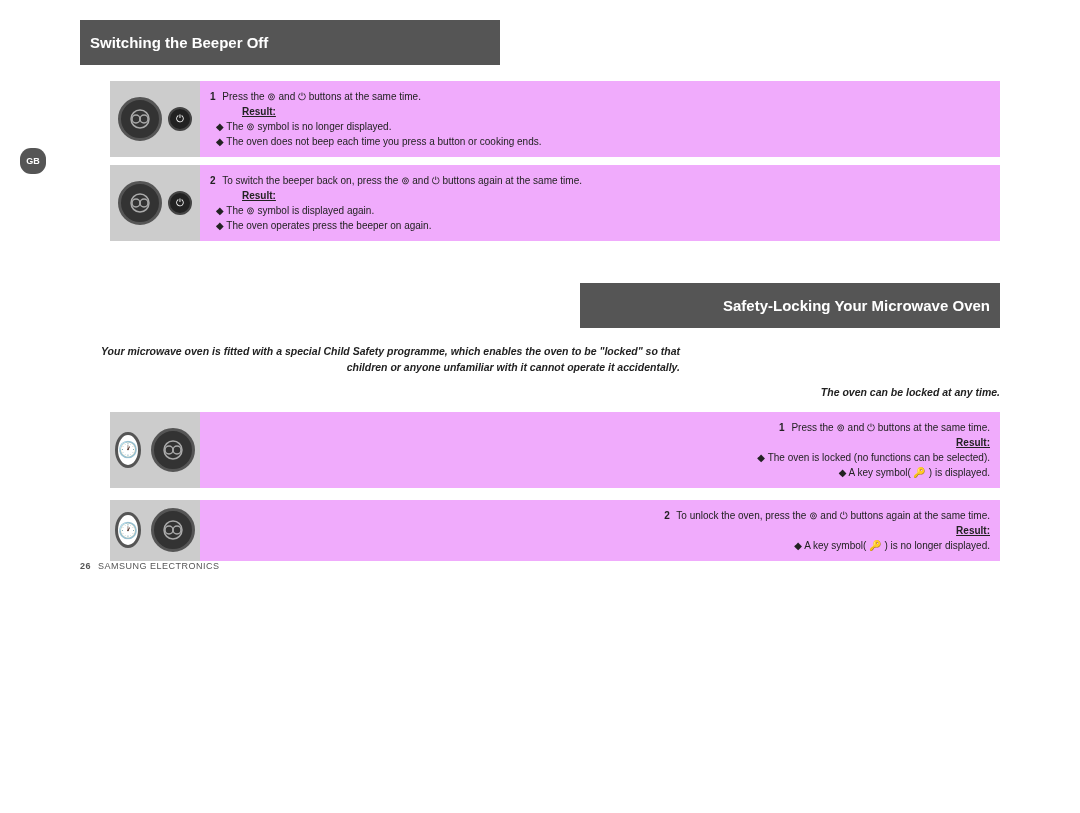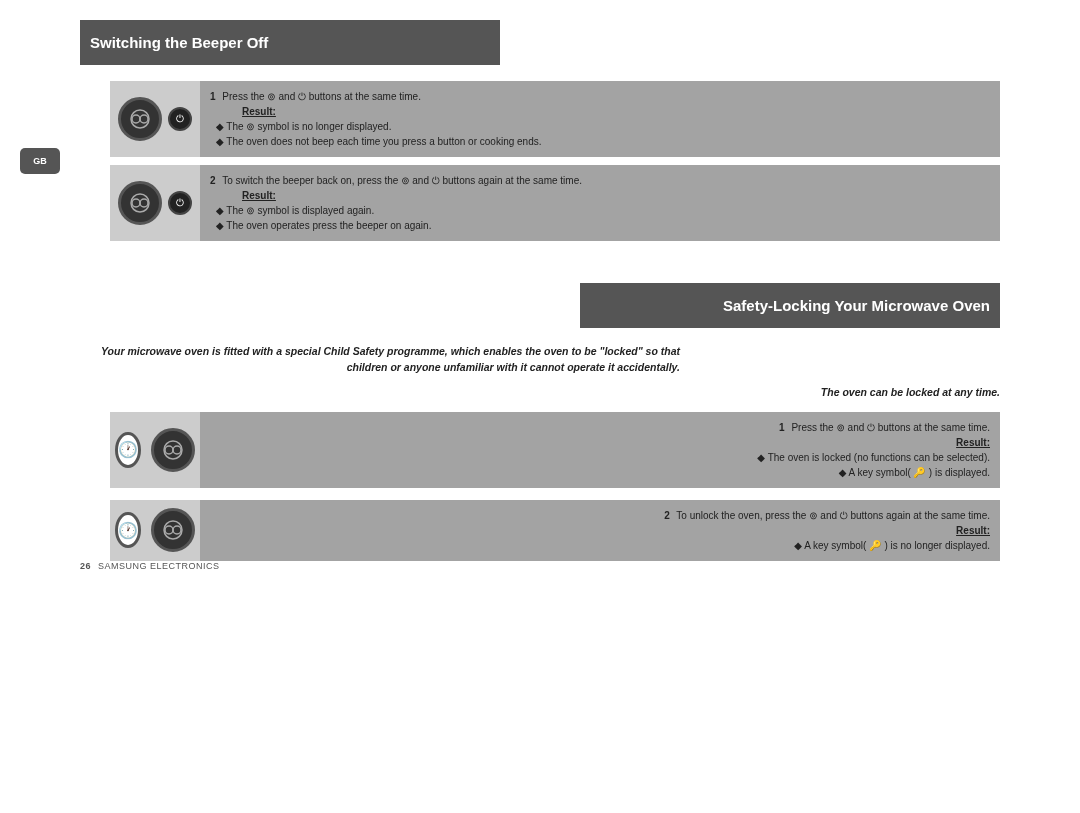--- a/index.html
+++ b/index.html
@@ -33,26 +33,26 @@
 
     
     .gb-badge {
       position: absolute;
       left: 20px;
       top: 148px;
       background: #555;
       color: #fff;
       font-size: 9px;
       font-weight: bold;
-      width: 40px;
+      width: 26px;
       height: 26px;
       display: flex;
       align-items: center;
       justify-content: center;
-      border-radius: 5px;
+      border-radius: 11px;
     }
 
     
     .instruction-block {
       display: flex;
       align-items: stretch;
       margin-bottom: 8px;
       margin-left: 30px;
     }
 
@@ -62,21 +62,21 @@
       background: #ccc;
       display: flex;
       align-items: center;
       justify-content: center;
       flex-shrink: 0;
       gap: 6px;
       padding: 8px;
     }
 
     .text-area {
-      background: #a3a3a3;
+      background: #f0abfc;
       padding: 8px 10px;
       flex: 1;
       font-size: 10px;
       line-height: 1.5;
     }
 
     .text-area .step-num {
       font-weight: bold;
       margin-right: 4px;
     }

